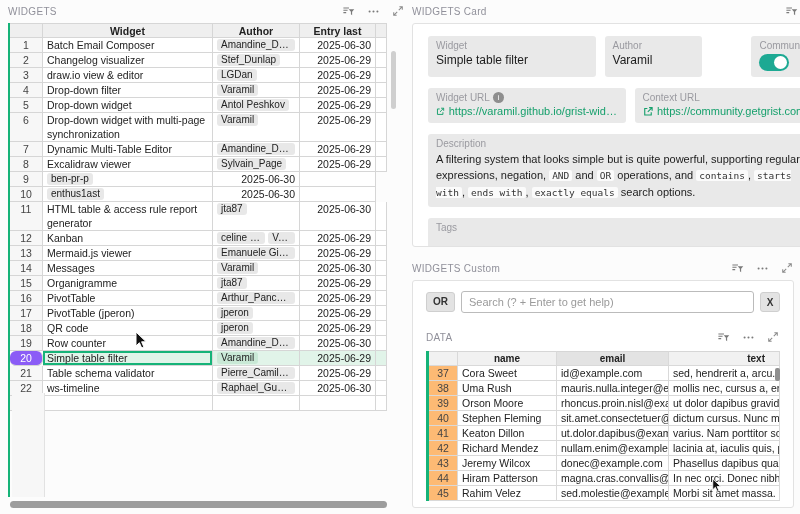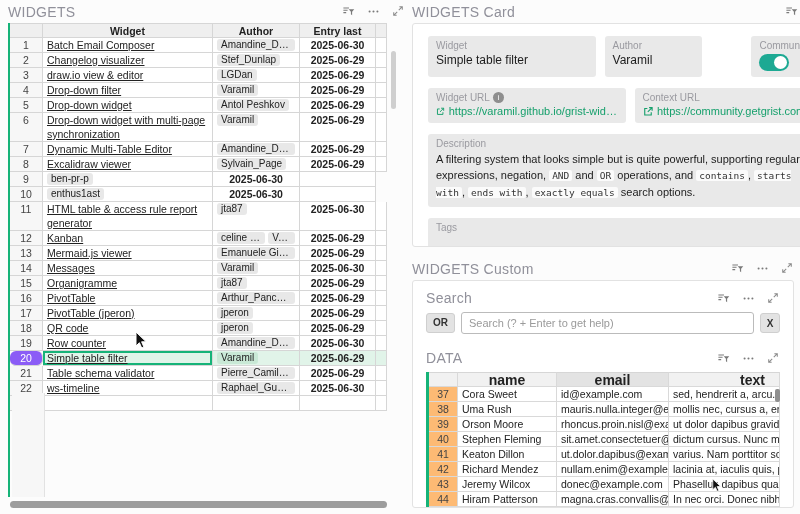--- a/index.html
+++ b/index.html
@@ -1,36 +1,36 @@
 <!DOCTYPE html>
 <html><head>
 <meta charset="utf-8">
 <style>
   * { margin:0; padding:0; box-sizing:border-box; }
   html,body { width:800px; height:514px; overflow:hidden; }
   body { position:relative; background:#fcfcfc; font-family:"Liberation Sans", sans-serif; color:#222; }
 
   
   .ptitle-row { display:flex; align-items:center; height:17px; }
-  .ptitle { font-size:14px; color:#90909a; letter-spacing:.3px; white-space:nowrap; }
+  .ptitle { font-size:10px; color:#90909a; letter-spacing:.3px; white-space:nowrap; }
   .picons { margin-left:auto; display:flex; gap:12px; align-items:center; }
   .hicon { display:inline-flex; width:13px; height:13px; cursor:pointer; }
 
   
   #left-panel { position:absolute; left:8px; top:3px; width:397px; height:508px; }
   #left-table { position:absolute; top:20px; left:0; right:8px; bottom:14px; border-left:2px solid #16b378; }
   .lgrid { display:grid; grid-template-columns:33px 170px 87px 76px 11px; }
   .lhead .lcell { background:#efefef; font-weight:700; font-size:10.5px; text-align:center;
                   border-top:1px solid #d6d6d6; height:15px; line-height:14px; }
   .lcell { border-right:1px solid #d6d6d6; border-bottom:1px solid #d6d6d6; font-size:10.5px;
            line-height:14px; padding:0 4px; background:#fff; overflow:hidden; }
   .lrow .num { background:#f7f7f7; color:#444; text-align:center; }
-  .lrow .wid { white-space:normal;text-decoration:underline; }
+  .lrow .wid { white-space:normal; }
   .lrow .auth { white-space:nowrap; display:flex; align-items:flex-start; gap:3px; padding-top:1px; }
-  .lrow .date { text-align:center;font-weight:bold; }
+  .lrow .date { text-align:right; }
   .chip { background:#e8e8e8; border-radius:3px; padding:0 4px; font-size:10px; line-height:12px;
           display:inline-block; max-width:100%; overflow:hidden; text-overflow:ellipsis; }
   .lrow.sel .lcell { background:#e1f4e9; }
   .lrow.sel .num { background:#8b5cf6; color:#fff;border-radius:6px; }
   .lrow.sel .chip { background:#c9e9d6; }
   .lcell.cursor { box-shadow:inset 0 0 0 2px #16b378; }
   #left-gutter-fill { position:absolute; left:2px; width:33px; bottom:0; height:104px; background:#f7f7f7; border-right:1px solid #e2e2e2; }
   #hscroll { position:absolute; left:2px; right:10px; bottom:2px; height:8px; }
   #hscroll .thumb { height:7px; width:98%; background:#9d9d9d; border-radius:4px; }
   #vscroll-thumb { position:absolute; right:1px; top:28px; width:5px; height:58px; background:#cfcfcf; border-radius:3px; }
@@ -61,21 +61,21 @@
   .or-btn { background:#e3e3e3; border:1px solid #cfcfcf; border-radius:3px; font-size:10px; font-weight:700; color:#333;
             padding:3px 6px; line-height:12px; cursor:pointer; }
   .search-input { flex:1; height:22px; border:1px solid #bbb; border-radius:3px; padding:0 7px; font-size:11px;
                   font-family:"Liberation Sans", sans-serif; color:#333; background:#fff; }
   .search-input::placeholder { color:#9a9a9a; }
   .x-btn { background:#e3e3e3; border:1px solid #cfcfcf; border-radius:3px; width:20px; height:20px; font-size:10px; font-weight:700;
            color:#333; display:flex; align-items:center; justify-content:center; cursor:pointer; }
 
   #data-table { border-left:3px solid #16b378; position:relative; }
   .dgrid { display:grid; grid-template-columns:29px 99px 112px 1fr; }
-  .dhead .dcell { background:#f1f1f1; font-weight:700; font-size:14px; text-align:center; height:15px;
+  .dhead .dcell { background:#f1f1f1; font-weight:700; font-size:10px; text-align:center; height:15px;
                   border-top:1px solid #d6d6d6; }
   .dhead .email-h { background:#e3e3e3; }
   .dhead .text-h { text-align:right; padding-right:14px; }
   .dcell { border-right:1px solid #d9d9d9; border-bottom:1px solid #d9d9d9; font-size:10.5px; line-height:14px;
            padding:0 4px; background:#fff; white-space:nowrap; overflow:hidden; }
   .drow .num { background:#fdba74; color:#444; text-align:center; }
   #data-vscroll { position:absolute; right:0; top:17px; width:5px; height:13px; background:#8f8f8f; border-radius:2px; }
 
   .cursor-overlay { position:absolute; pointer-events:none; }
 </style>
@@ -437,45 +437,20 @@
         </span>
         <span class="hicon">
           <svg viewBox="0 0 14 14" width="12" height="12" fill="none" stroke="#8a8a8a" stroke-width="1.2">
             <path d="M8.6 2H12v3.4M12 2L7.9 6.1M5.4 12H2V8.6M2 12l4.1-4.1"></path>
           </svg>
         </span>
       </span>
   </div>
   <div class="cardbox">
 
-    <div class="subtitle-row">
-      <span class="ptitle">Search</span>
-      <span class="picons">
-          <span class="hicon">
-            <svg viewBox="0 0 14 14" width="13" height="13">
-              <g stroke="#7a7a7a" stroke-width="1.2" fill="none">
-                <path d="M1.5 3.2h6M1.5 5.7h4.5M1.5 8.2h3"></path>
-              </g>
-              <path d="M7.2 4.7h6l-2.3 2.7v3.6l-1.3-1.1V7.4z" fill="#7a7a7a"></path>
-            </svg>
-          </span>
-          <span class="hicon">
-            <svg viewBox="0 0 14 14" width="13" height="13" fill="#7a7a7a">
-              <circle cx="2.8" cy="7" r="1.1"></circle>
-              <circle cx="7" cy="7" r="1.1"></circle>
-              <circle cx="11.2" cy="7" r="1.1"></circle>
-            </svg>
-          </span>
-          <span class="hicon">
-            <svg viewBox="0 0 14 14" width="12" height="12" fill="none" stroke="#8a8a8a" stroke-width="1.2">
-              <path d="M8.6 2H12v3.4M12 2L7.9 6.1M5.4 12H2V8.6M2 12l4.1-4.1"></path>
-            </svg>
-          </span>
-        </span>
-    </div>
     <div class="search-row">
       <button class="or-btn">OR</button>
       <input class="search-input" type="text" placeholder="Search (? + Enter to get help)" style="">
       <button class="x-btn">X</button>
     </div>
 
     <div class="subtitle-row">
       <span class="ptitle">DATA</span>
       <span class="picons">
           <span class="hicon">

